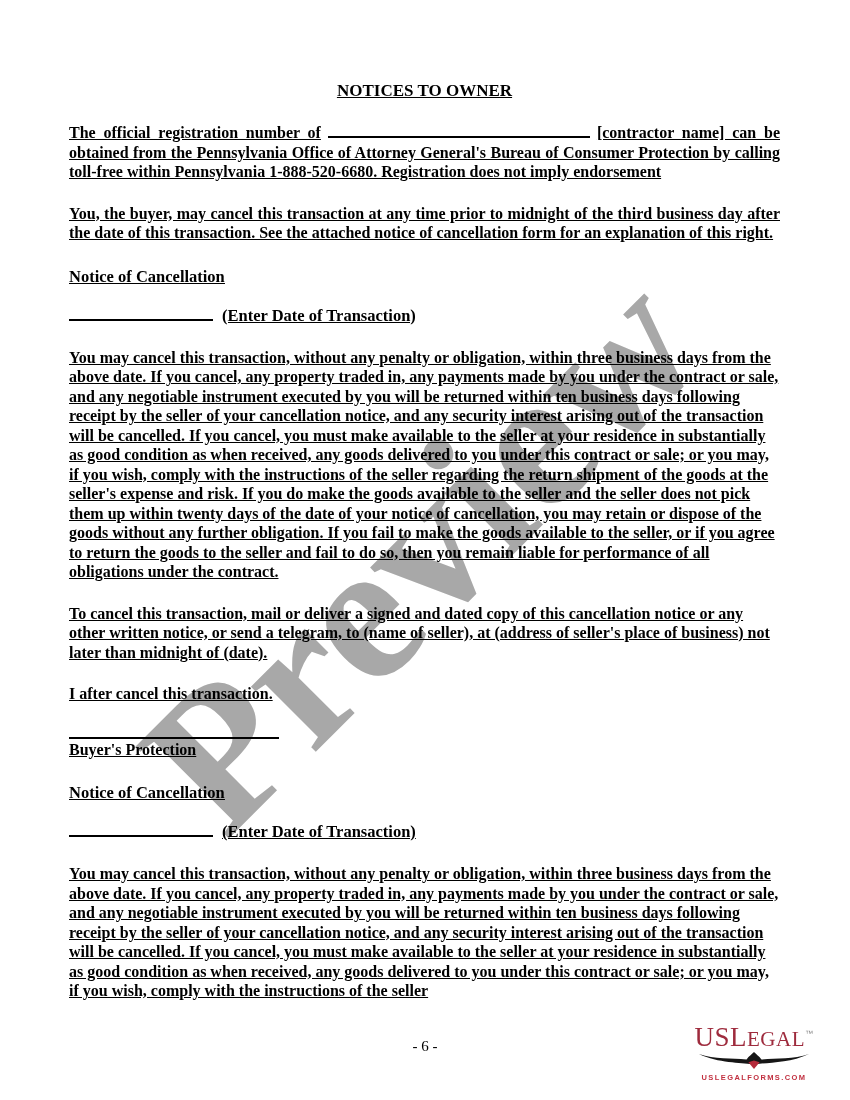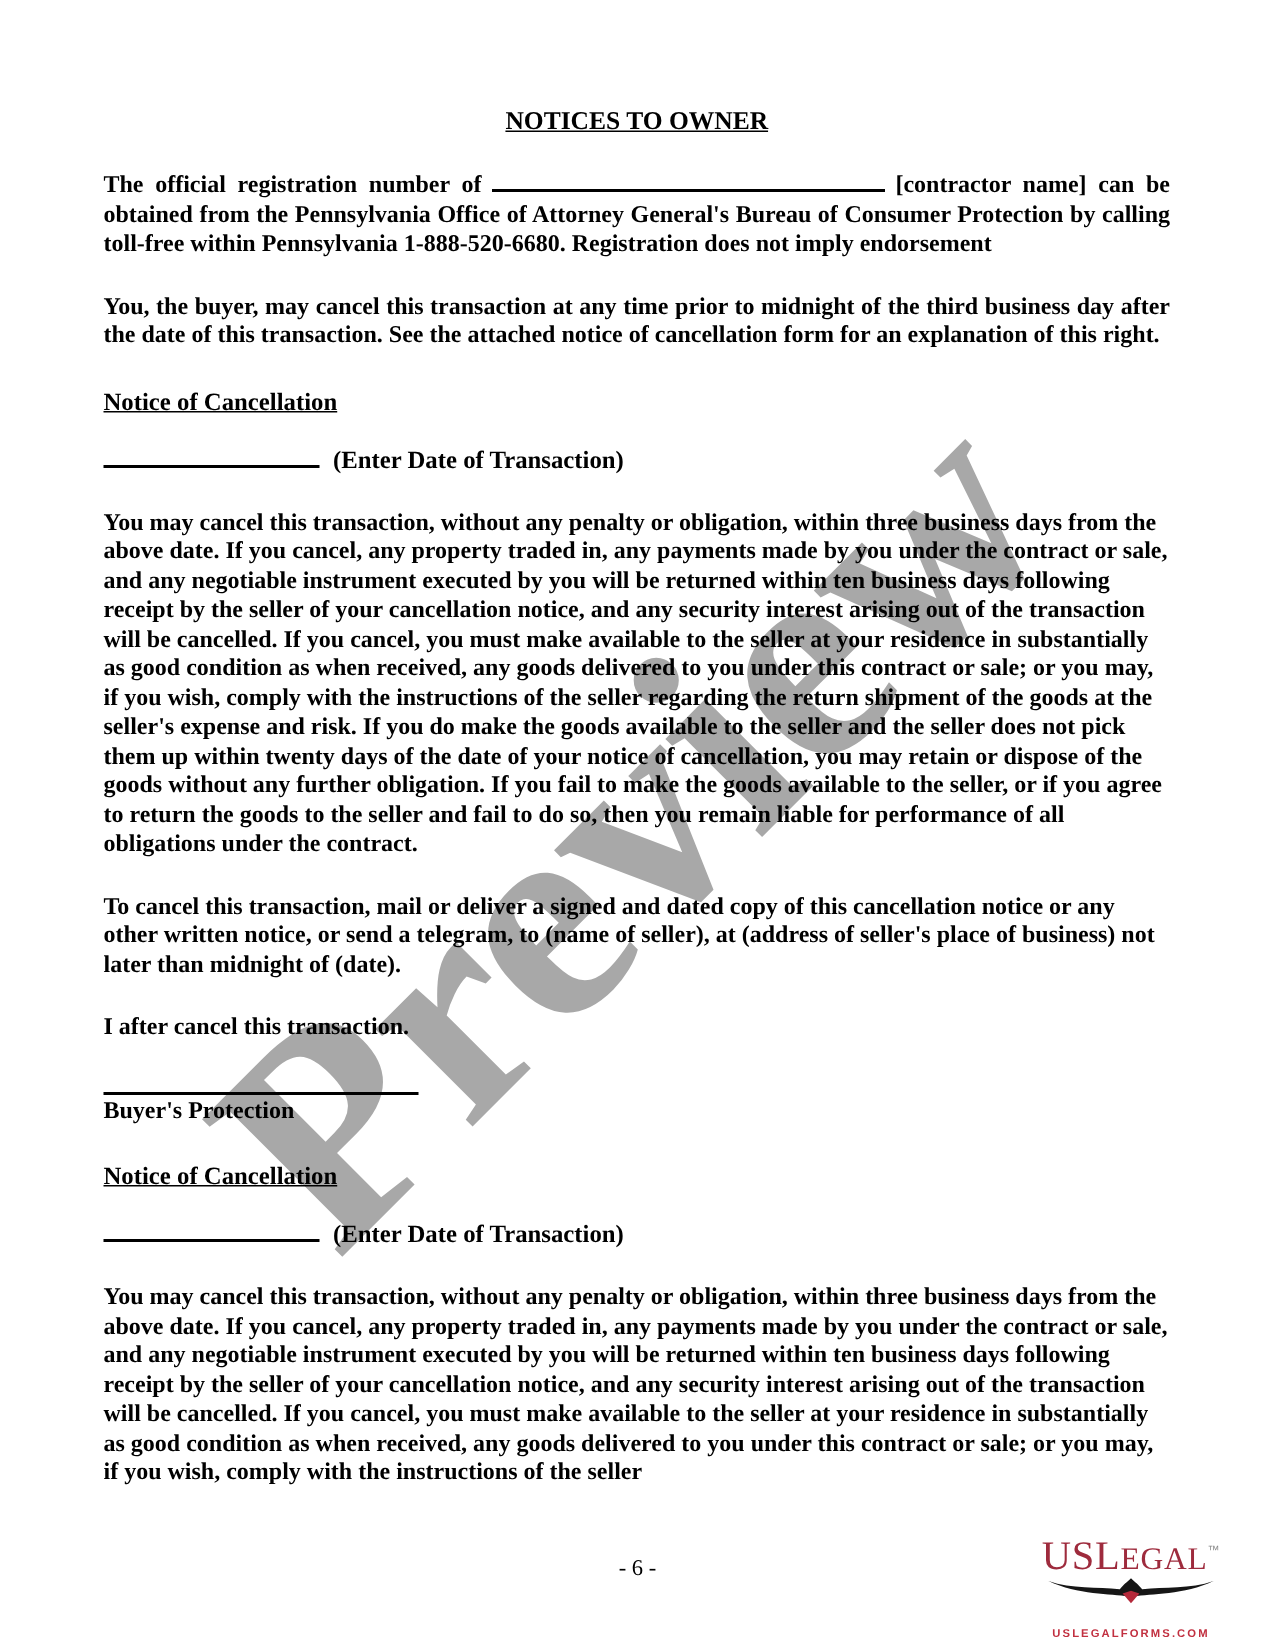--- a/index.html
+++ b/index.html
@@ -21,21 +21,22 @@
     font-weight:bold;
     font-size:200px;
     color:#a8a8a8;
     white-space:nowrap;
     z-index:0;
     user-select:none;
   }
   .content {
     position:relative;
     z-index:1;
-    padding:0 70px 0 69px;
+    padding:10px 70px 0 69px;
+    text-decoration:underline;
   }
   .title {
     margin:0;
     padding-top:71px;
     text-align:center;
     font-size:17px;
     line-height:20px;
   }
   .underlined { text-decoration:underline; }
   p.body-par {
@@ -108,21 +109,21 @@
     vertical-align:super;
     font-family:"Liberation Sans", sans-serif;
   }
   .eagle { display:block; margin:0 auto; }
   .uslegal-url {
     color:#c13040;
     font-family:"Liberation Sans", sans-serif;
     font-weight:bold;
     font-size:7.5px;
     letter-spacing:1.4px;
-    margin-top:15px;
+    margin-top:4px;
     white-space:nowrap;
   }
 </style>
 </head>
 <body>
 
 <div class="page">
 
   <div class="watermark">Preview</div>
 

